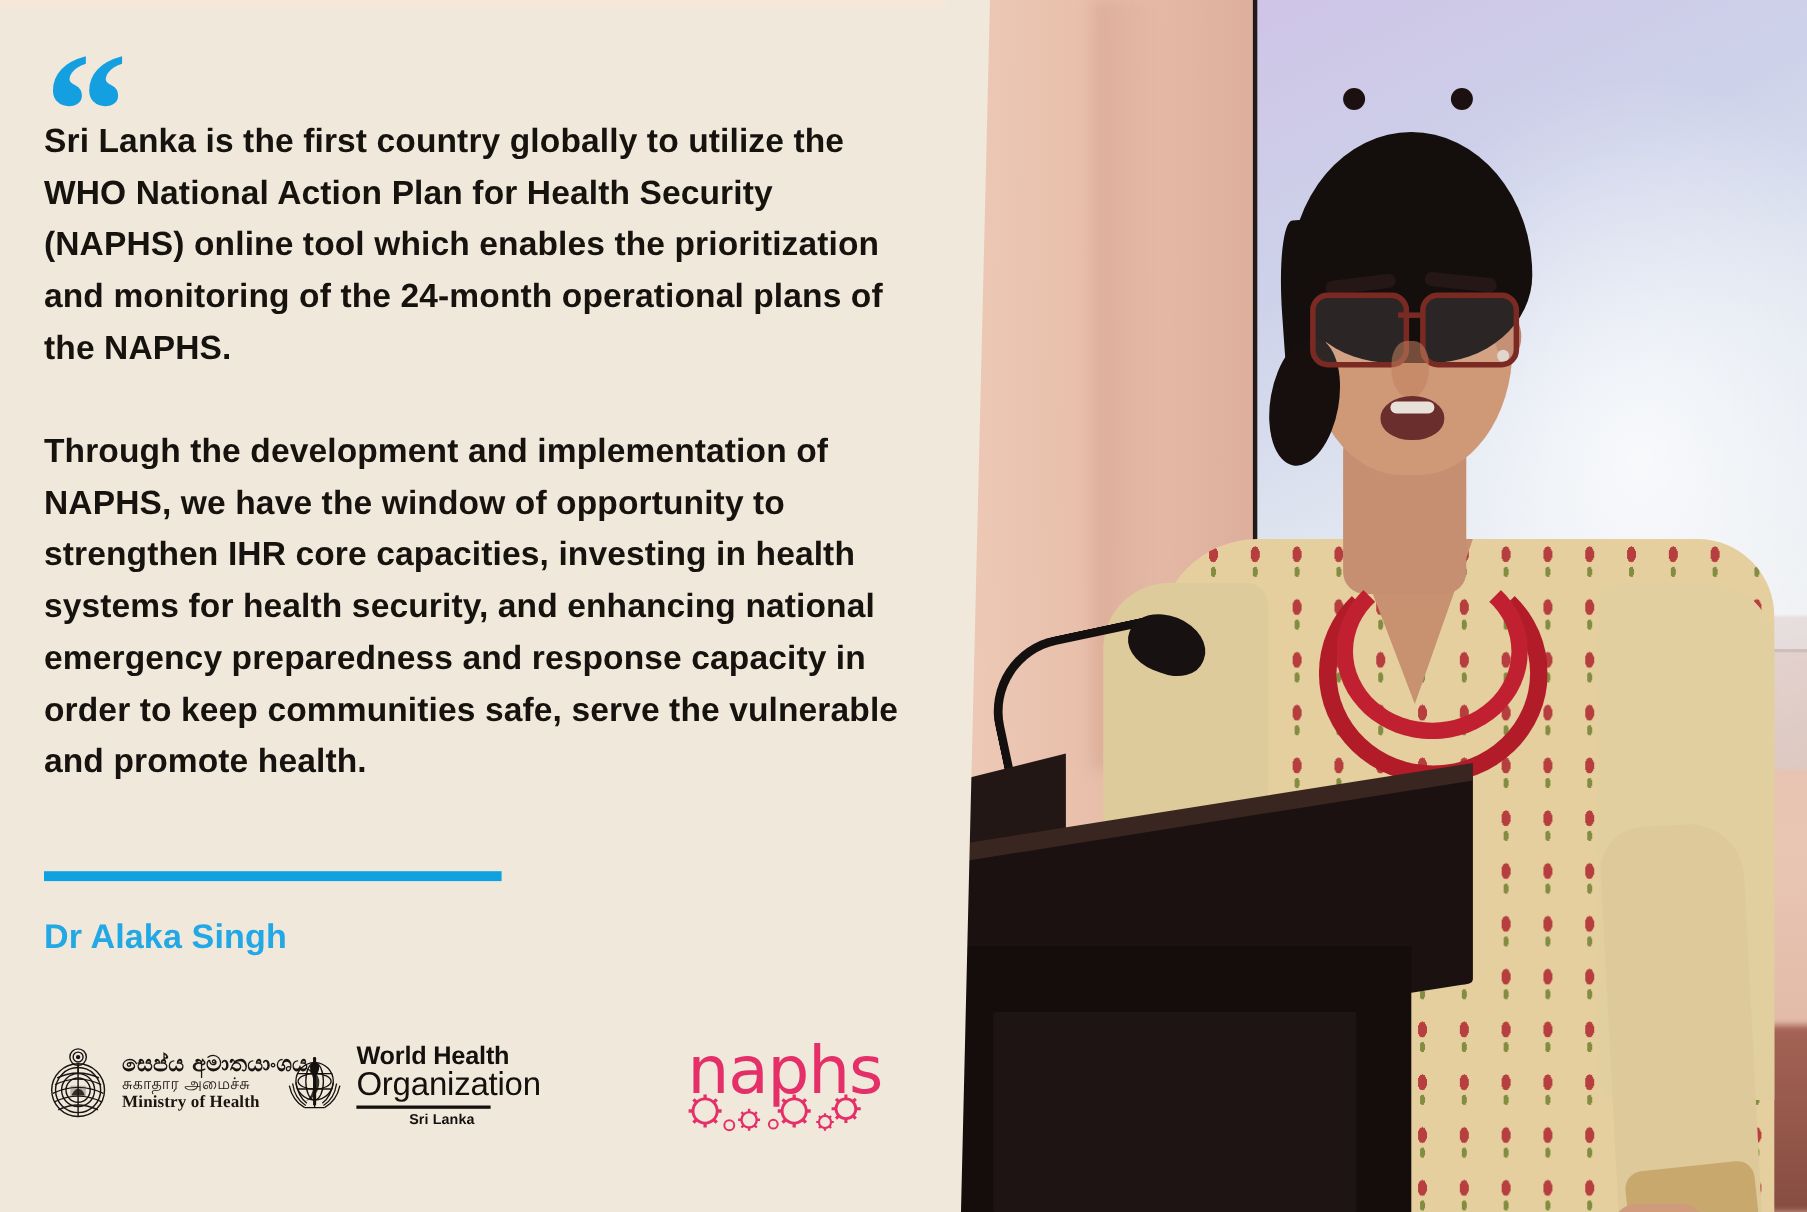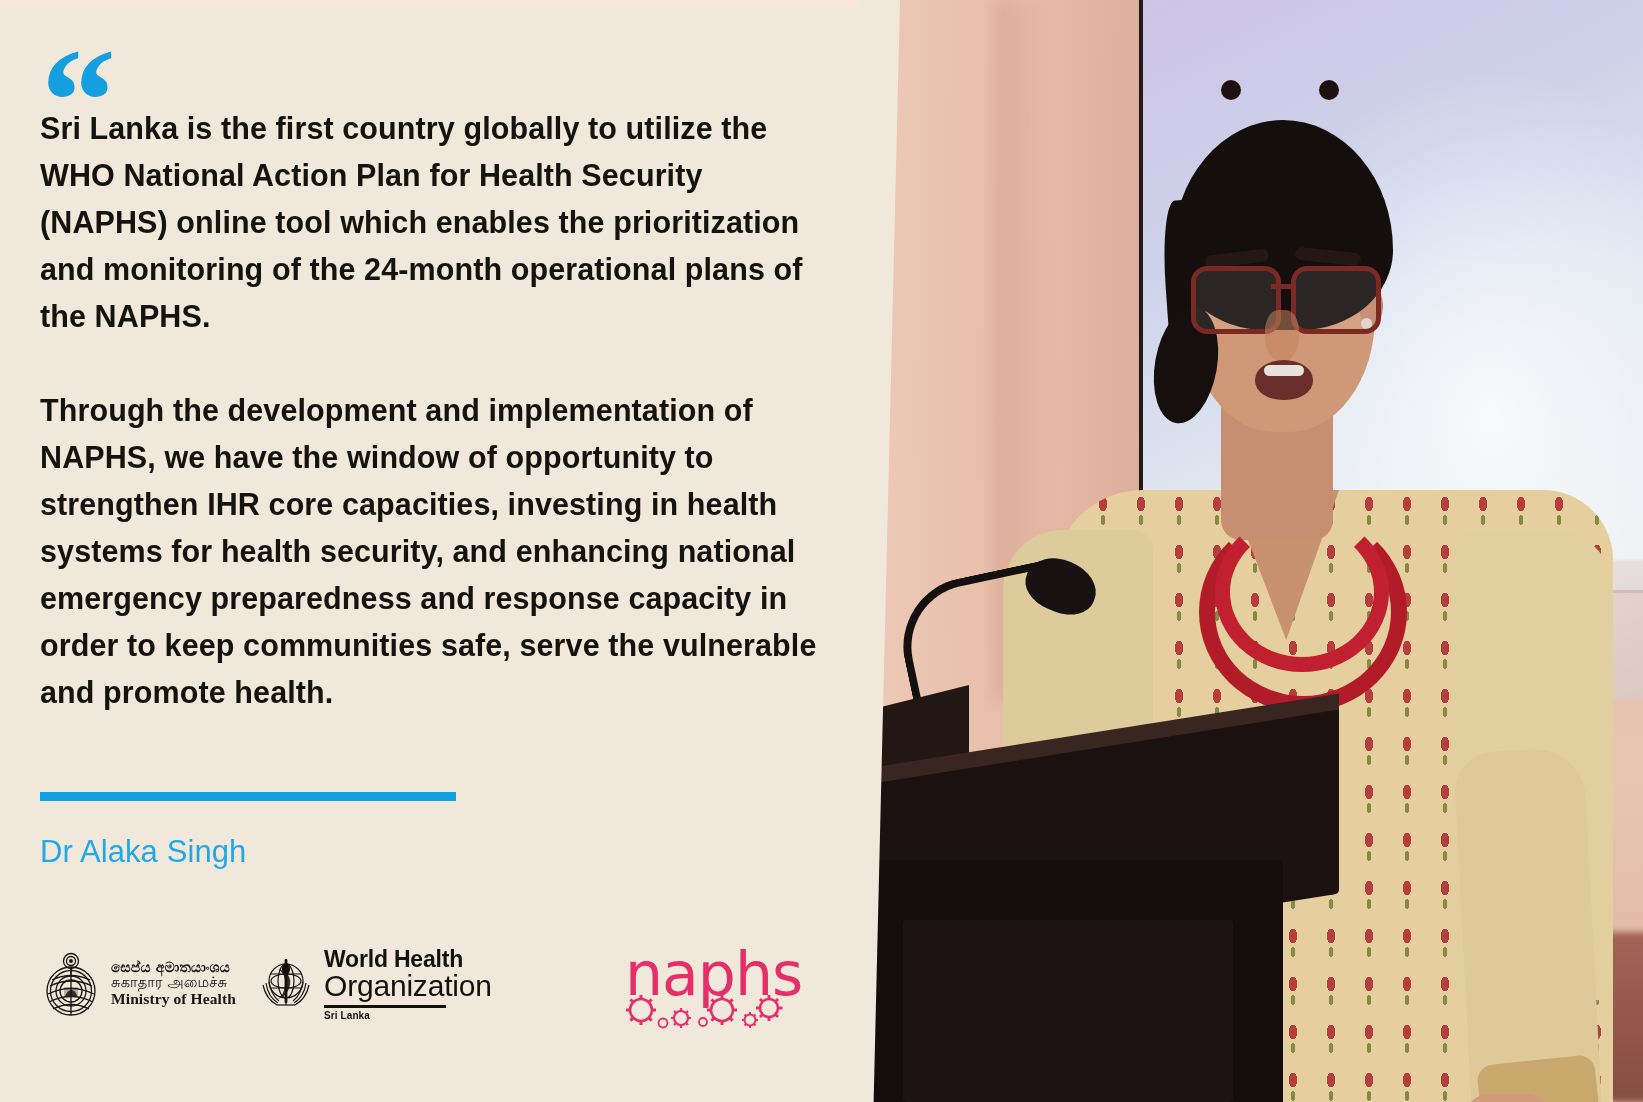--- a/index.html
+++ b/index.html
@@ -224,49 +224,49 @@
   .quote-body p{margin:0;}
   .quote-body p + p{margin-top:47px;}
 
   .rule{
     position:absolute;left:40px;top:792px;width:416px;height:9px;
     background:#0fa2e0;
   }
   .speaker{
     position:absolute;left:40px;top:834px;
     color:#23a8e6;
-    font-size:31px;font-weight:400;letter-spacing:.1px;
+    font-size:31px;font-weight:700;letter-spacing:.1px;
   }
   .speaker-title{
     position:absolute;left:40px;top:873px;
     color:#16130f;
     font-size:24px;font-weight:700;letter-spacing:.1px;
   }
 
   
   .logos{
     position:absolute;left:40px;top:938px;width:780px;height:100px;
   }
   .logo{position:absolute;display:flex;align-items:center;gap:9px;}
   .logo-moh{left:0;top:12px;}
   .logo-who{left:217px;top:10px;}
   .logo-naphs{left:585px;top:6px;}
 
   .moh-crest{width:62px;height:68px;flex:0 0 62px;}
   .moh-text{line-height:1.08;color:#1a1512;}
-  .moh-si{font-size:14px;font-weight:700;font-family:"DejaVu Sans", sans-serif;letter-spacing:.2px;}
+  .moh-si{font-size:20px;font-weight:700;font-family:"DejaVu Sans", sans-serif;letter-spacing:.2px;}
   .moh-ta{font-size:14.5px;font-weight:400;font-family:"DejaVu Sans", sans-serif;letter-spacing:.2px;}
   .moh-en{font-size:15.5px;font-weight:700;font-family:"Liberation Serif", serif;letter-spacing:.1px;}
 
   .who-emblem{width:58px;height:58px;flex:0 0 58px;}
   .who-text{line-height:1.0;color:#14100e;}
   .who-l1{font-size:23px;font-weight:700;letter-spacing:-.2px;}
   .who-l2{font-size:30px;font-weight:400;letter-spacing:-.2px;}
   .who-rule{width:122px;height:2.5px;background:#14100e;margin:4px 0 3px;}
-  .who-l3{font-size:10px;font-weight:700;letter-spacing:.1px;}
+  .who-l3{font-size:13px;font-weight:700;letter-spacing:.1px;margin-left:48px;}
 
   .naphs-wrap{position:relative;width:160px;height:84px;}
   .naphs-word{
     color:#e52f68;
     font-size:60px;line-height:1;
     font-weight:400;
     letter-spacing:-1px;
     font-family:"DejaVu Sans", sans-serif;
   }
   .naphs-gears{position:absolute;left:-6px;top:46px;width:172px;height:40px;}

